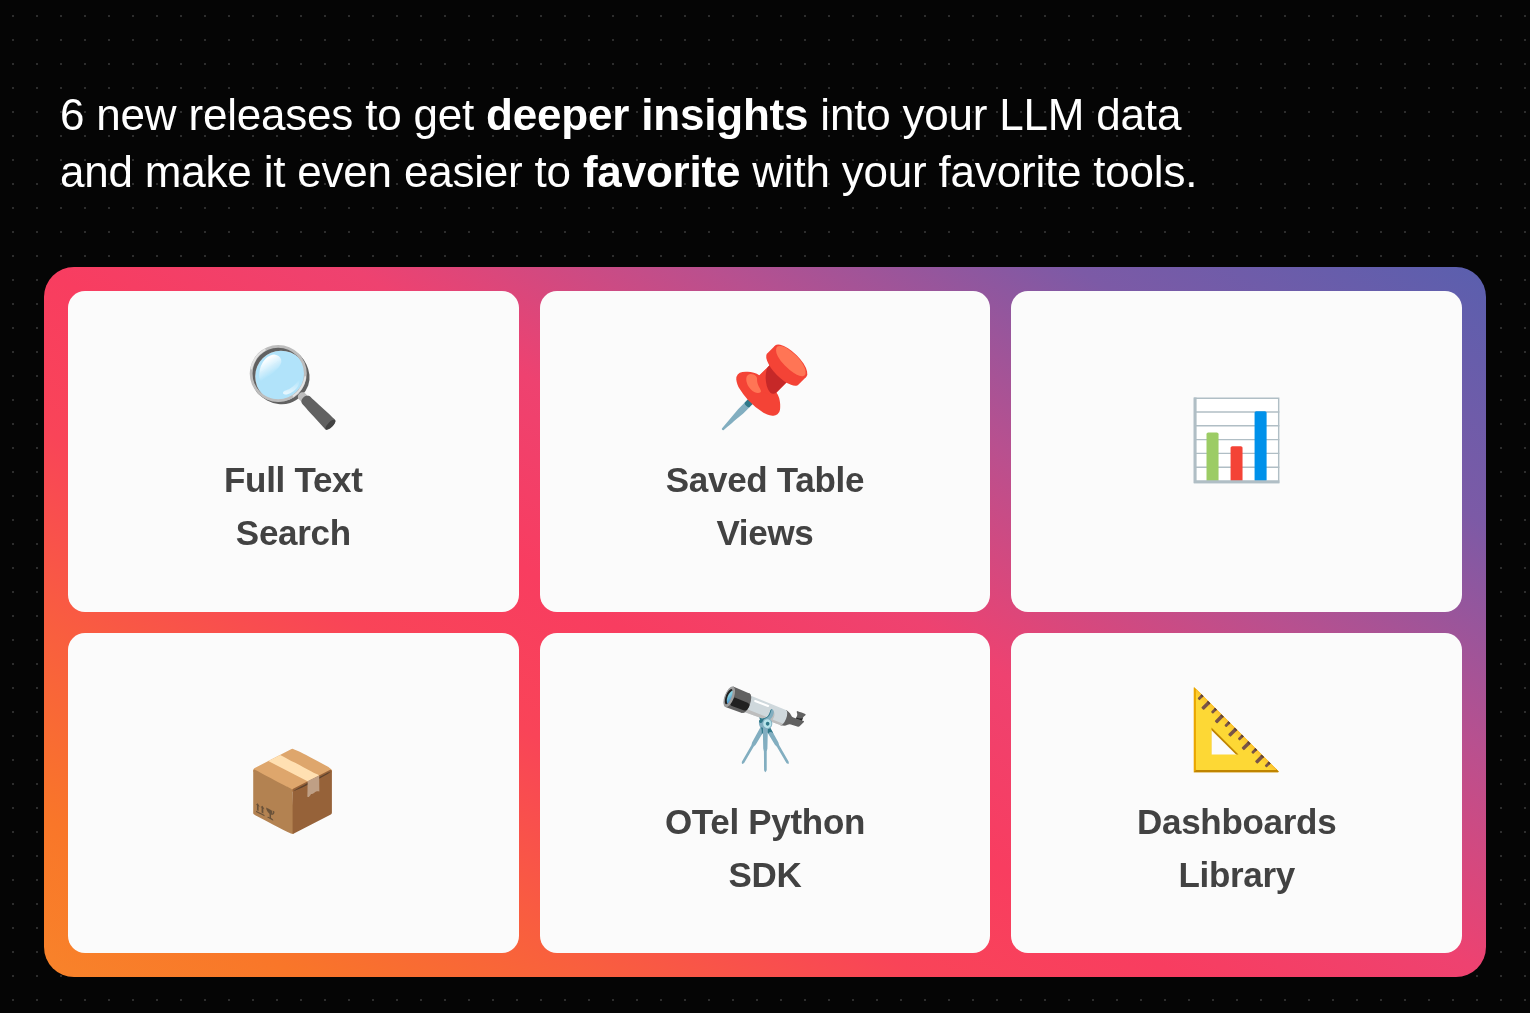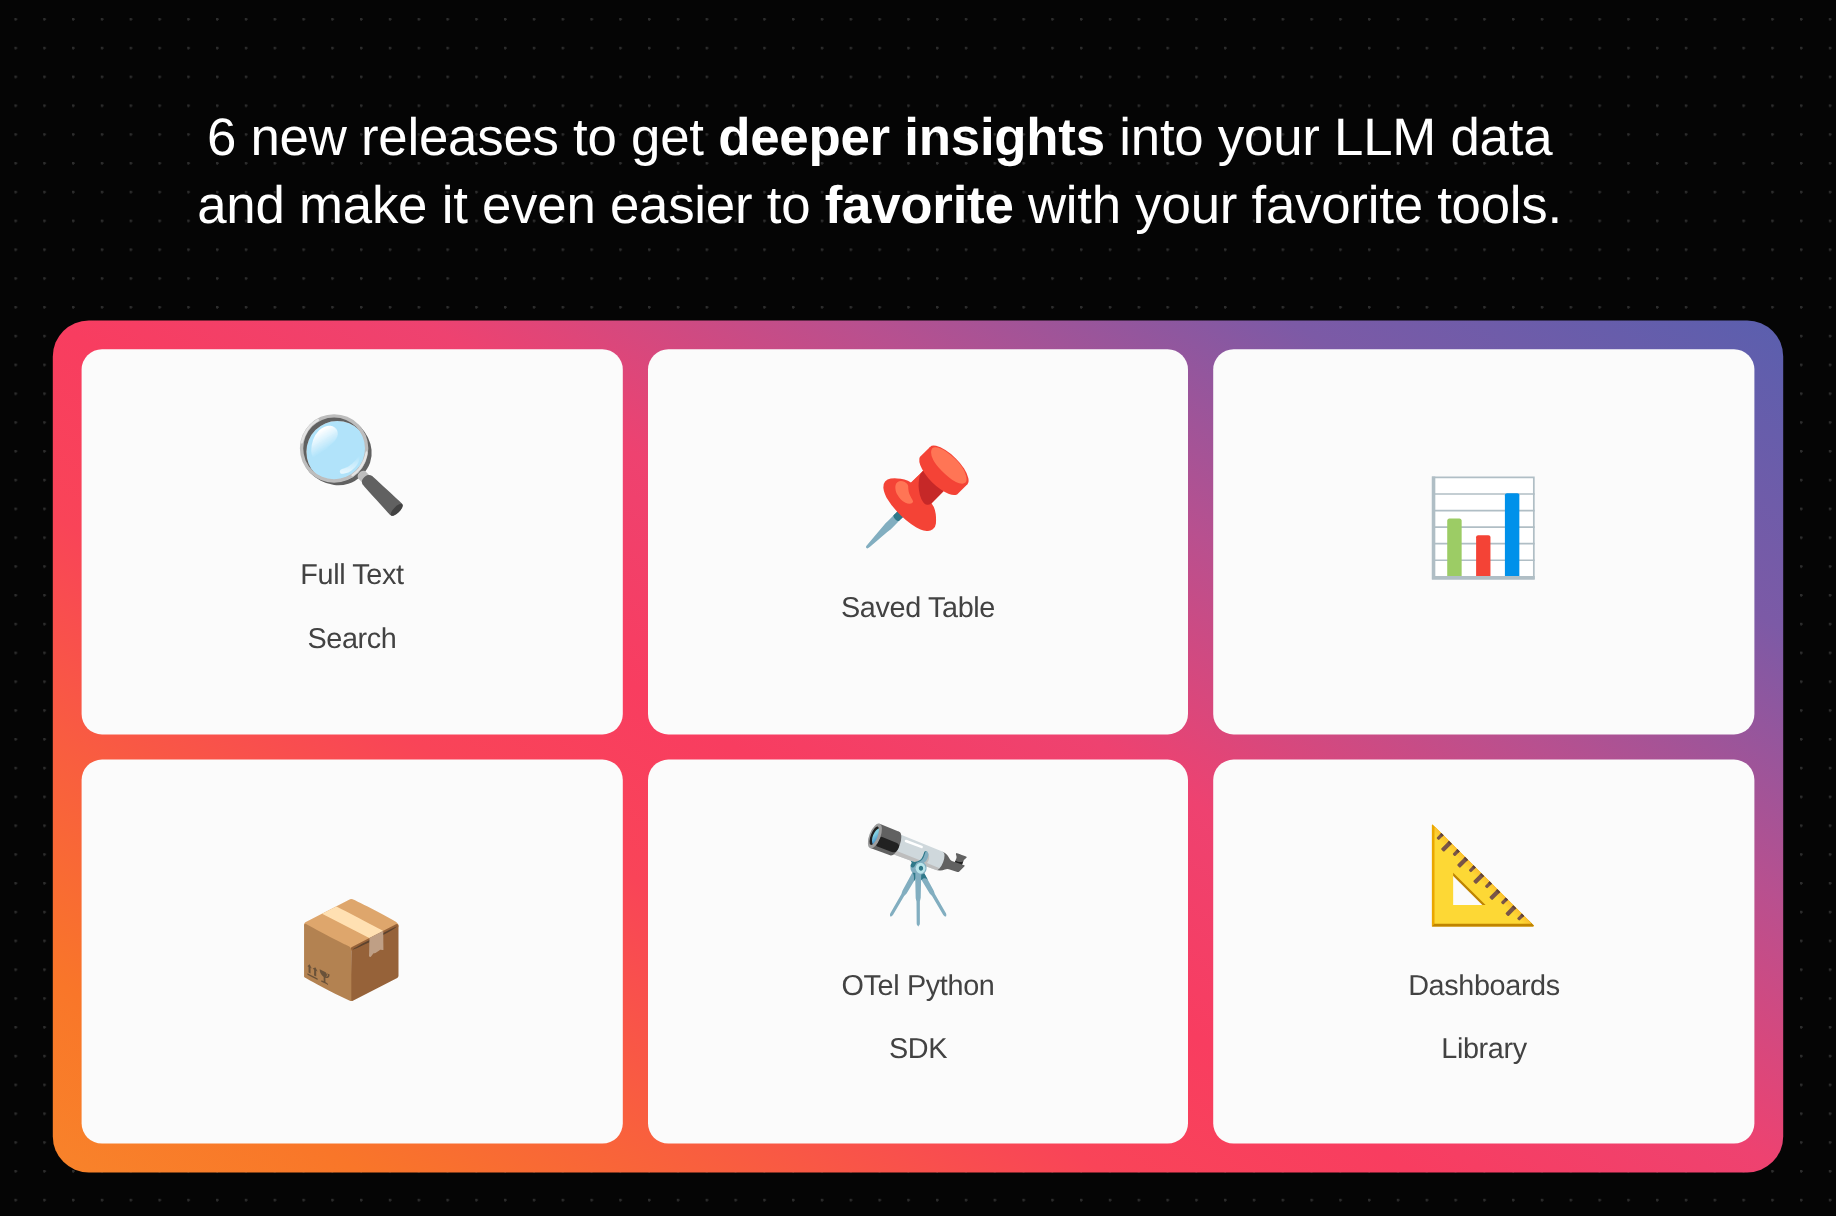--- a/index.html
+++ b/index.html
@@ -19,21 +19,20 @@
     font-family: "Liberation Sans", sans-serif;
     position: relative;
   }
 
   
   .headline {
     position: absolute;
     top: 86px;
     left: 0;
     width: 1466px;
-    text-align: center;
     color: #ffffff;
     font-size: 44px;
     line-height: 57px;
     font-weight: 400;
     letter-spacing: -0.2px;
     padding: 0 60px;
   }
   .headline .strong { font-weight: 700; }
 
   
@@ -85,22 +84,22 @@
     height: 96px;
     display: flex;
     align-items: center;
     justify-content: center;
     user-select: none;
   }
 
   .card-label {
     margin-top: 18px;
     color: #424242;
-    font-weight: 400;
-    font-size: 24px;
+    font-weight: 700;
+    font-size: 35px;
     line-height: 53px;
     letter-spacing: -0.3px;
     max-width: 330px;
   }
 </style>
 </head>
 <body>
 
 <div class="headline">
   <div><span>6 new releases to get </span><span class="strong">deeper insights</span><span> into your LLM data</span></div>
@@ -115,20 +114,21 @@
       <div class="card-label">
         <div>Full Text</div>
         <div>Search</div>
       </div>
     </div>
 
     <div class="card">
       <div class="card-icon">📌</div>
       <div class="card-label">
         <div>Saved Table</div>
+        <div>Views</div>
       </div>
     </div>
 
     <div class="card">
       <div class="card-icon">📊</div>
       <div class="card-label">
       </div>
     </div>
 
     <div class="card">

